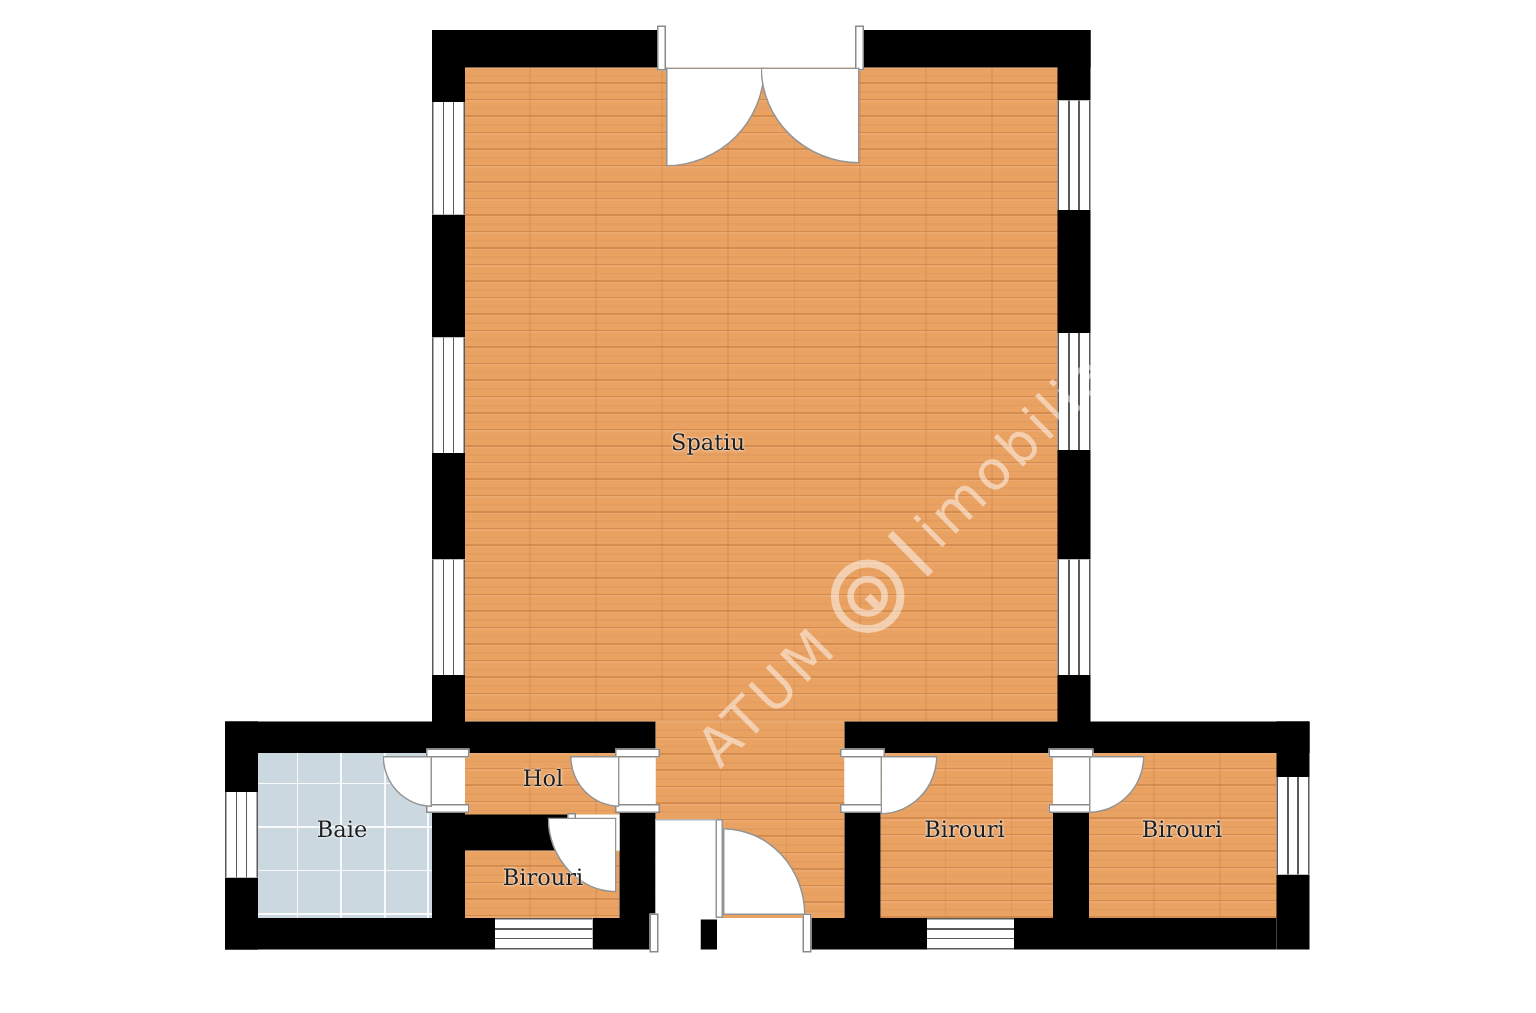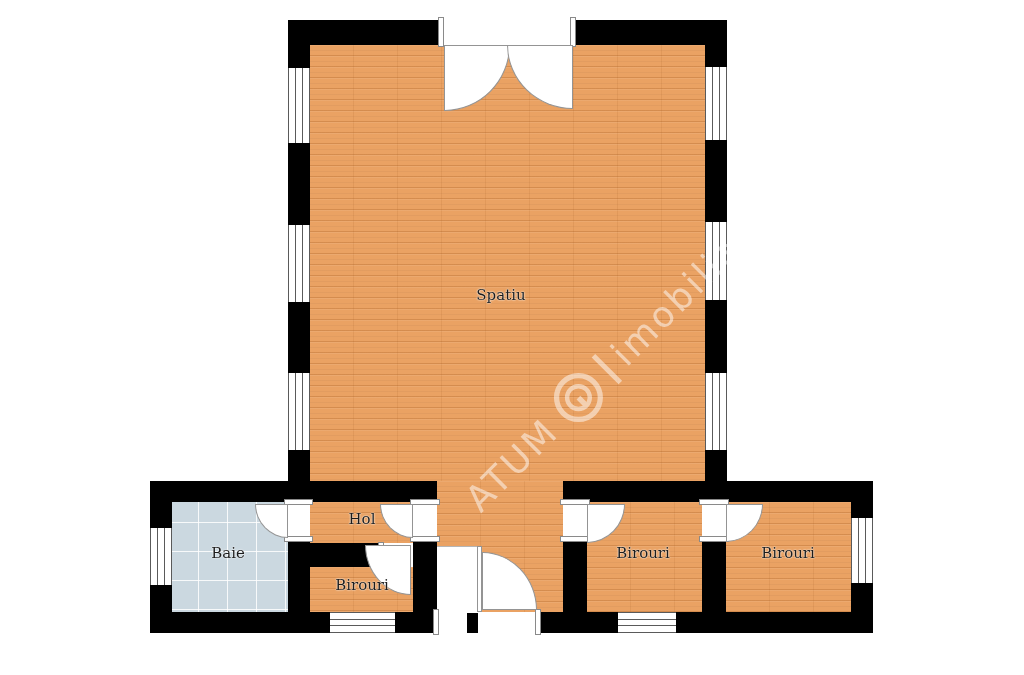--- a/index.html
+++ b/index.html
@@ -134,21 +134,21 @@
   <div class="door" style="left:444px;top:45px;width:66px;height:66px;border-radius:0 0 100% 0;"></div>
   <div class="door" style="left:507px;top:45px;width:66px;height:64px;border-radius:0 0 0 100%;"></div>
   <div class="door" style="left:255px;top:504px;width:33px;height:34px;border-radius:0 0 0 100%;"></div>
   <div class="door" style="left:380px;top:504px;width:33px;height:34px;border-radius:0 0 0 100%;"></div>
   <div class="door" style="left:365px;top:545px;width:46px;height:50px;border-radius:0 0 0 100%;"></div>
   <div class="door" style="left:587px;top:504px;width:38px;height:39px;border-radius:0 0 100% 0;"></div>
   <div class="door" style="left:726px;top:504px;width:37px;height:38px;border-radius:0 0 100% 0;"></div>
   <div class="door" style="left:477px;top:546px;width:5px;height:66px;"></div>
   <div class="door" style="left:482px;top:552px;width:55px;height:58px;border-radius:0 100% 0 0;"></div>
 
-  <div class="label" style="left:501px;top:295px;">Spatiu</div>
+  <div class="label" style="left:472px;top:295px;">Spatiu</div>
   <div class="label" style="left:228px;top:553px;">Baie</div>
   <div class="label" style="left:362px;top:519px;">Hol</div>
   <div class="label" style="left:362px;top:585px;">Birouri</div>
   <div class="label" style="left:643px;top:553px;">Birouri</div>
   <div class="label" style="left:788px;top:553px;">Birouri</div>
 
   <div class="watermark">
     <span>ATUM</span>
     <span style="display:inline-flex;">
       <svg width="56" height="56" viewBox="0 0 64 64" aria-hidden="true">

